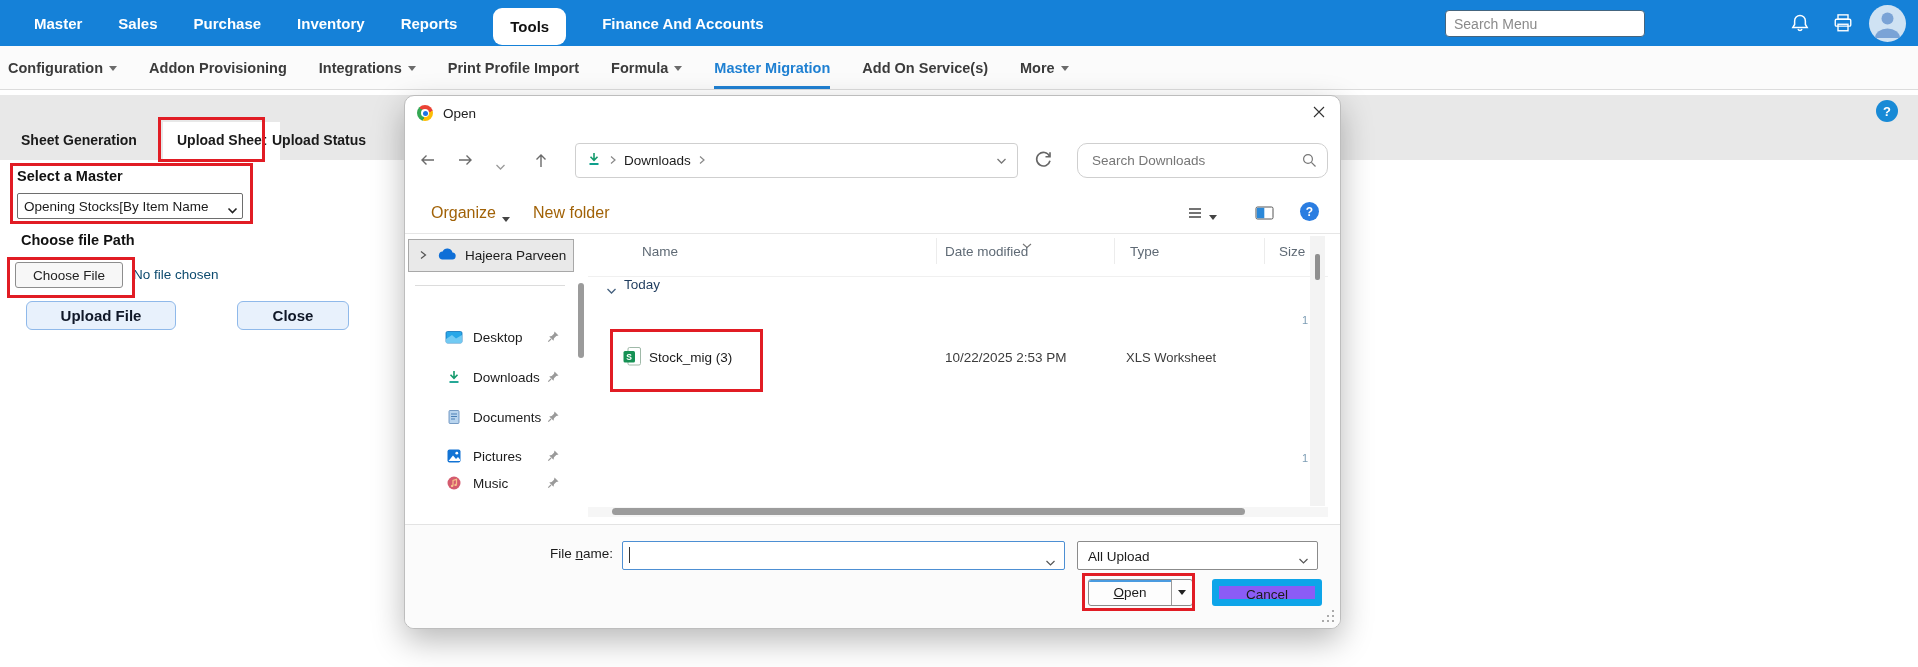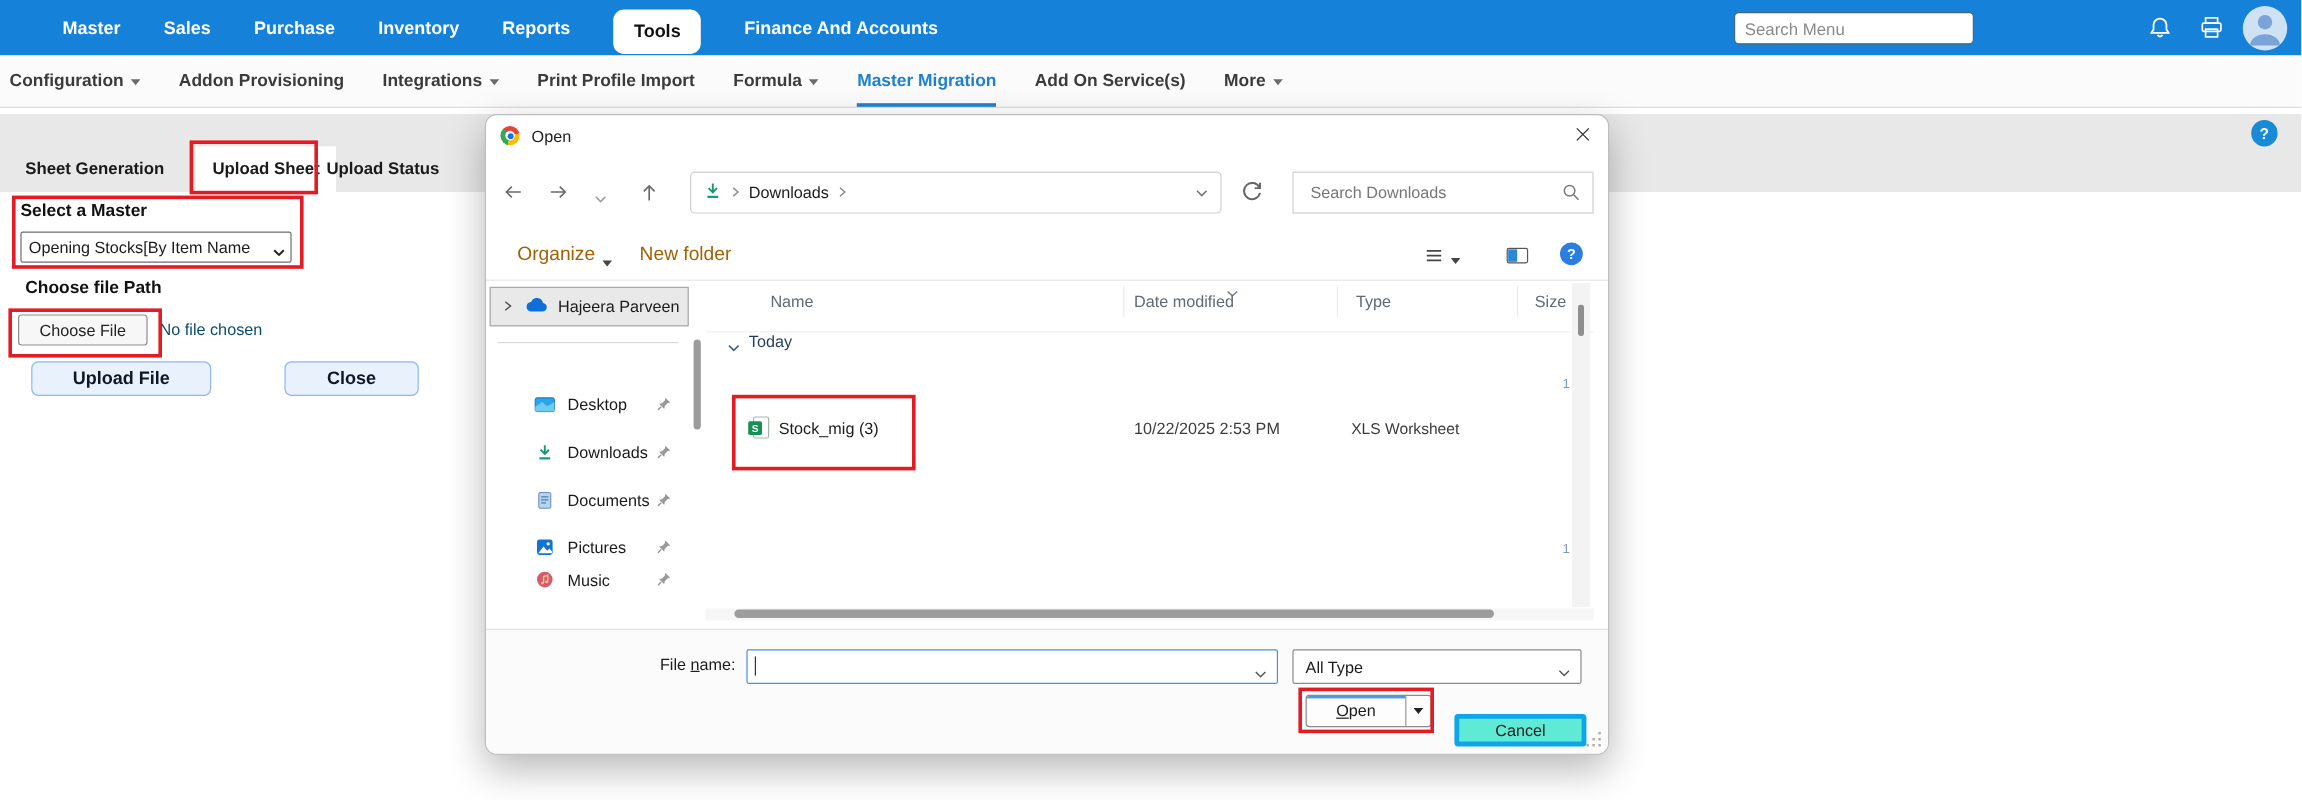--- a/index.html
+++ b/index.html
@@ -1,20 +1,20 @@
 <!DOCTYPE html>
 <html><head>
 <meta charset="utf-8">
 <style>
   html,body{margin:0;padding:0;background:#fff;}
   #screen{position:relative;width:1918px;height:667px;background:#fff;overflow:hidden;
           font-family:"Liberation Sans",sans-serif;color:#1b1b1b;}
   
   .topnav{position:absolute;left:0;top:0;width:100%;height:46px;background:#1581d8;z-index:10;}
-  .topnav-items{display:flex;gap:36px;padding-left:52px;align-items:center;height:46px;}
+  .topnav-items{display:flex;gap:36px;padding-left:34px;align-items:center;height:46px;}
   .tn{color:#fff;font-weight:700;font-size:15px;cursor:pointer;white-space:nowrap;}
   .tn-active{background:#fff;color:#111;padding:10px 17px;border-radius:9px;position:relative;top:3px;z-index:11;}
   .menu-search{position:absolute;left:1445px;top:10px;width:200px;height:27px;border:1px solid #44657f;
                border-radius:4px;padding:0 8px;font-size:14px;font-family:inherit;color:#333;box-sizing:border-box;}
   .menu-search::placeholder{color:#8a8a8a;}
   .tn-ico{position:absolute;top:13px;cursor:pointer;}
   .avatar{position:absolute;left:1869px;top:5px;width:37px;height:37px;border-radius:50%;background:#cfe2f3;
           display:flex;align-items:center;justify-content:center;cursor:pointer;overflow:hidden;}
   
   .subnav{position:absolute;left:0;top:46px;width:100%;height:44px;background:#fbfbfb;
@@ -61,21 +61,21 @@
                 padding-left:12px;gap:10px;font-size:13.5px;color:#222;box-sizing:border-box;}
   .chrome{width:16px;height:16px;border-radius:50%;position:relative;
           background:conic-gradient(from -45deg,#ea4335 0deg 120deg,#fbbc05 120deg 240deg,#34a853 240deg 360deg);}
   .chrome::before{content:"";position:absolute;inset:4px;background:#fff;border-radius:50%;}
   .chrome::after{content:"";position:absolute;inset:5.5px;background:#1a73e8;border-radius:50%;}
   .dlg-close{position:absolute;right:14px;top:9px;cursor:pointer;}
   .navico{position:absolute;cursor:pointer;}
   .addr-box{position:absolute;left:170px;top:47px;width:443px;height:35px;border:1px solid #cfcfcf;border-radius:4px;
             background:#fff;display:flex;align-items:center;padding:0 10px;gap:7px;box-sizing:border-box;font-size:13.5px;}
   .addr-caret{margin-left:auto;cursor:pointer;}
-  .search-box{position:absolute;left:672px;top:47px;width:251px;height:35px;border:1px solid #cfcfcf;border-radius:0;
+  .search-box{position:absolute;left:672px;top:47px;width:251px;height:35px;border:1px solid #cfcfcf;border-radius:10px;
               background:#fff;box-sizing:border-box;}
   .search-box input{border:none;outline:none;width:210px;height:31px;margin-left:12px;font-size:13.5px;font-family:inherit;background:transparent;}
   .search-box input::placeholder{color:#767676;}
   .search-glyph{position:absolute;right:10px;top:9px;}
   .tb-item{position:absolute;display:flex;align-items:flex-end;gap:6px;font-size:16px;color:#a16207;cursor:pointer;}
   .tb-caret{width:0;height:0;border-left:4px solid transparent;border-right:4px solid transparent;border-top:5px solid #444;}
   .dlg-divider{position:absolute;left:0;top:137px;width:100%;height:1px;background:#e6e6e6;}
   
   .side-sel{position:absolute;left:3px;top:143px;width:166px;height:33px;background:#e9e9e9;border:1px solid #a8a8a8;
             display:flex;align-items:center;gap:8px;padding-left:9px;box-sizing:border-box;font-size:13.5px;cursor:pointer;}
@@ -115,22 +115,22 @@
              background:#fff;box-sizing:border-box;font-size:13.5px;cursor:pointer;}
   .ft-select .val{position:absolute;left:10px;top:7px;}
   .ft-select .chev{position:absolute;right:8px;top:11px;}
   .open-btn{position:absolute;left:683px;top:54px;width:105px;height:27px;border:1px solid #8b8b8b;border-radius:3px;
             background:#fdfdfd;display:flex;box-sizing:border-box;cursor:pointer;overflow:hidden;}
   .open-main{flex:1;position:relative;display:flex;align-items:center;justify-content:center;font-size:13.5px;color:#1b1b1b;}
   .open-main::before{content:"";position:absolute;left:0;right:0;top:0;height:2px;background:#4a9be0;}
   .open-main .key{text-decoration:underline;}
   .open-arrow{width:20px;border-left:1px solid #9a9a9a;display:flex;align-items:center;justify-content:center;}
   .open-arrow .tri{width:0;height:0;border-left:4px solid transparent;border-right:4px solid transparent;border-top:5px solid #222;}
-  .cancel-btn{position:absolute;left:807px;top:70px;width:110px;height:27px;border:4px solid #0ea5e9;border-radius:3px;
-              background:#5eead4;font-size:13.5px;font-family:inherit;color:#1b1b1b;cursor:pointer;}
+  .cancel-btn{position:absolute;left:807px;top:54px;width:110px;height:27px;border:7px solid #0ea5e9;border-radius:3px;
+              background:#8b5cf6;font-size:13.5px;font-family:inherit;color:#1b1b1b;cursor:pointer;}
   .rb-file{left:205px;top:233px;width:153px;height:63px;}
   .rb-open{left:677px;top:477px;width:113px;height:38px;}
   .grip{position:absolute;right:5px;bottom:5px;width:12px;height:12px;}
   .grip::before{content:"";position:absolute;right:1px;bottom:1px;width:2px;height:2px;background:#ababab;
     box-shadow:-5px 0 #ababab,-10px 0 #ababab,0 -5px #ababab,-5px -5px #ababab,0 -10px #ababab;}
   .hlp-circle{width:19px;height:19px;border-radius:50%;background:#2a7de1;color:#fff;font-size:12px;font-weight:700;
               display:flex;align-items:center;justify-content:center;cursor:pointer;}
 </style>
 </head>
 <body>
@@ -470,21 +470,21 @@
       <span class="fn-label"><span>File </span><span class="key">n</span><span>ame:</span></span>
       <div class="fn-input">
         <div class="fn-caret"></div>
         <span class="fn-chev">
           <svg width="11" height="7">
               <polyline points="1.5,1 5.5,5 9.5,1" fill="none" stroke="#555" stroke-width="1.2"></polyline>
             </svg>
         </span>
       </div>
       <div class="ft-select">
-        <span class="val">All Type</span>
+        <span class="val">All Upload</span>
         <span class="chev">
           <svg width="11" height="7">
               <polyline points="1.5,1 5.5,5 9.5,1" fill="none" stroke="#555" stroke-width="1.2"></polyline>
             </svg>
         </span>
       </div>
       <div class="open-btn">
         <span class="open-main">
             <span><span class="key">O</span><span>pen</span></span>
           </span>

